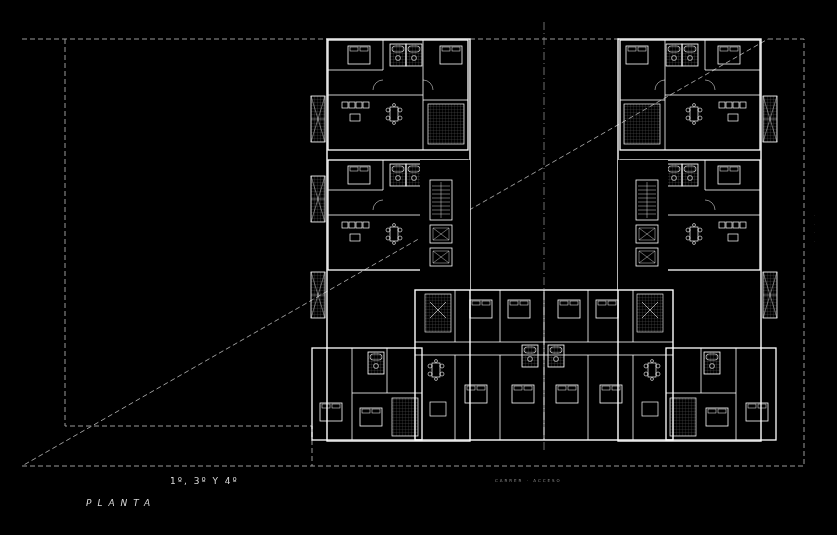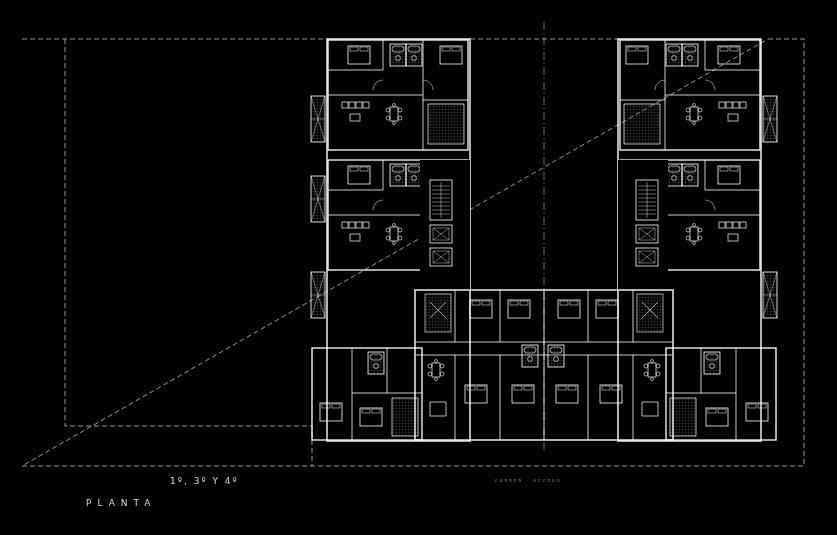--- a/index.html
+++ b/index.html
@@ -1,18 +1,18 @@
 <!DOCTYPE html>
 <html><head>
 <meta charset="utf-8">
 <style>
   html,body{margin:0;padding:0;background:#000;}
   body{width:837px;height:535px;overflow:hidden;position:relative;font-family:"DejaVu Sans",sans-serif;}
   #plan{position:absolute;left:0;top:0;width:837px;height:535px;}
-  .title{position:absolute;left:86px;top:498px;color:#d8d8d8;font-size:9px;letter-spacing:6px;white-space:pre;}
+  .title{position:absolute;left:86px;top:498px;color:#d8d8d8;font-size:9px;letter-spacing:6px;white-space:pre;font-style:italic;}
   .subtitle{position:absolute;left:170px;top:476px;color:#d8d8d8;font-size:9px;letter-spacing:2px;}
   .street{position:absolute;left:495px;top:478px;color:#8a8a8a;font-size:4px;letter-spacing:2px;}
   .side-label{position:absolute;left:812px;top:215px;color:#8a8a8a;font-size:4px;writing-mode:vertical-rl;letter-spacing:3px;}
 </style>
 </head>
 <body>
 
 <svg id="plan" viewBox="0 0 837 535" xmlns="http://www.w3.org/2000/svg">
   <defs>
     <pattern id="hatch" width="3" height="3" patternUnits="userSpaceOnUse">

